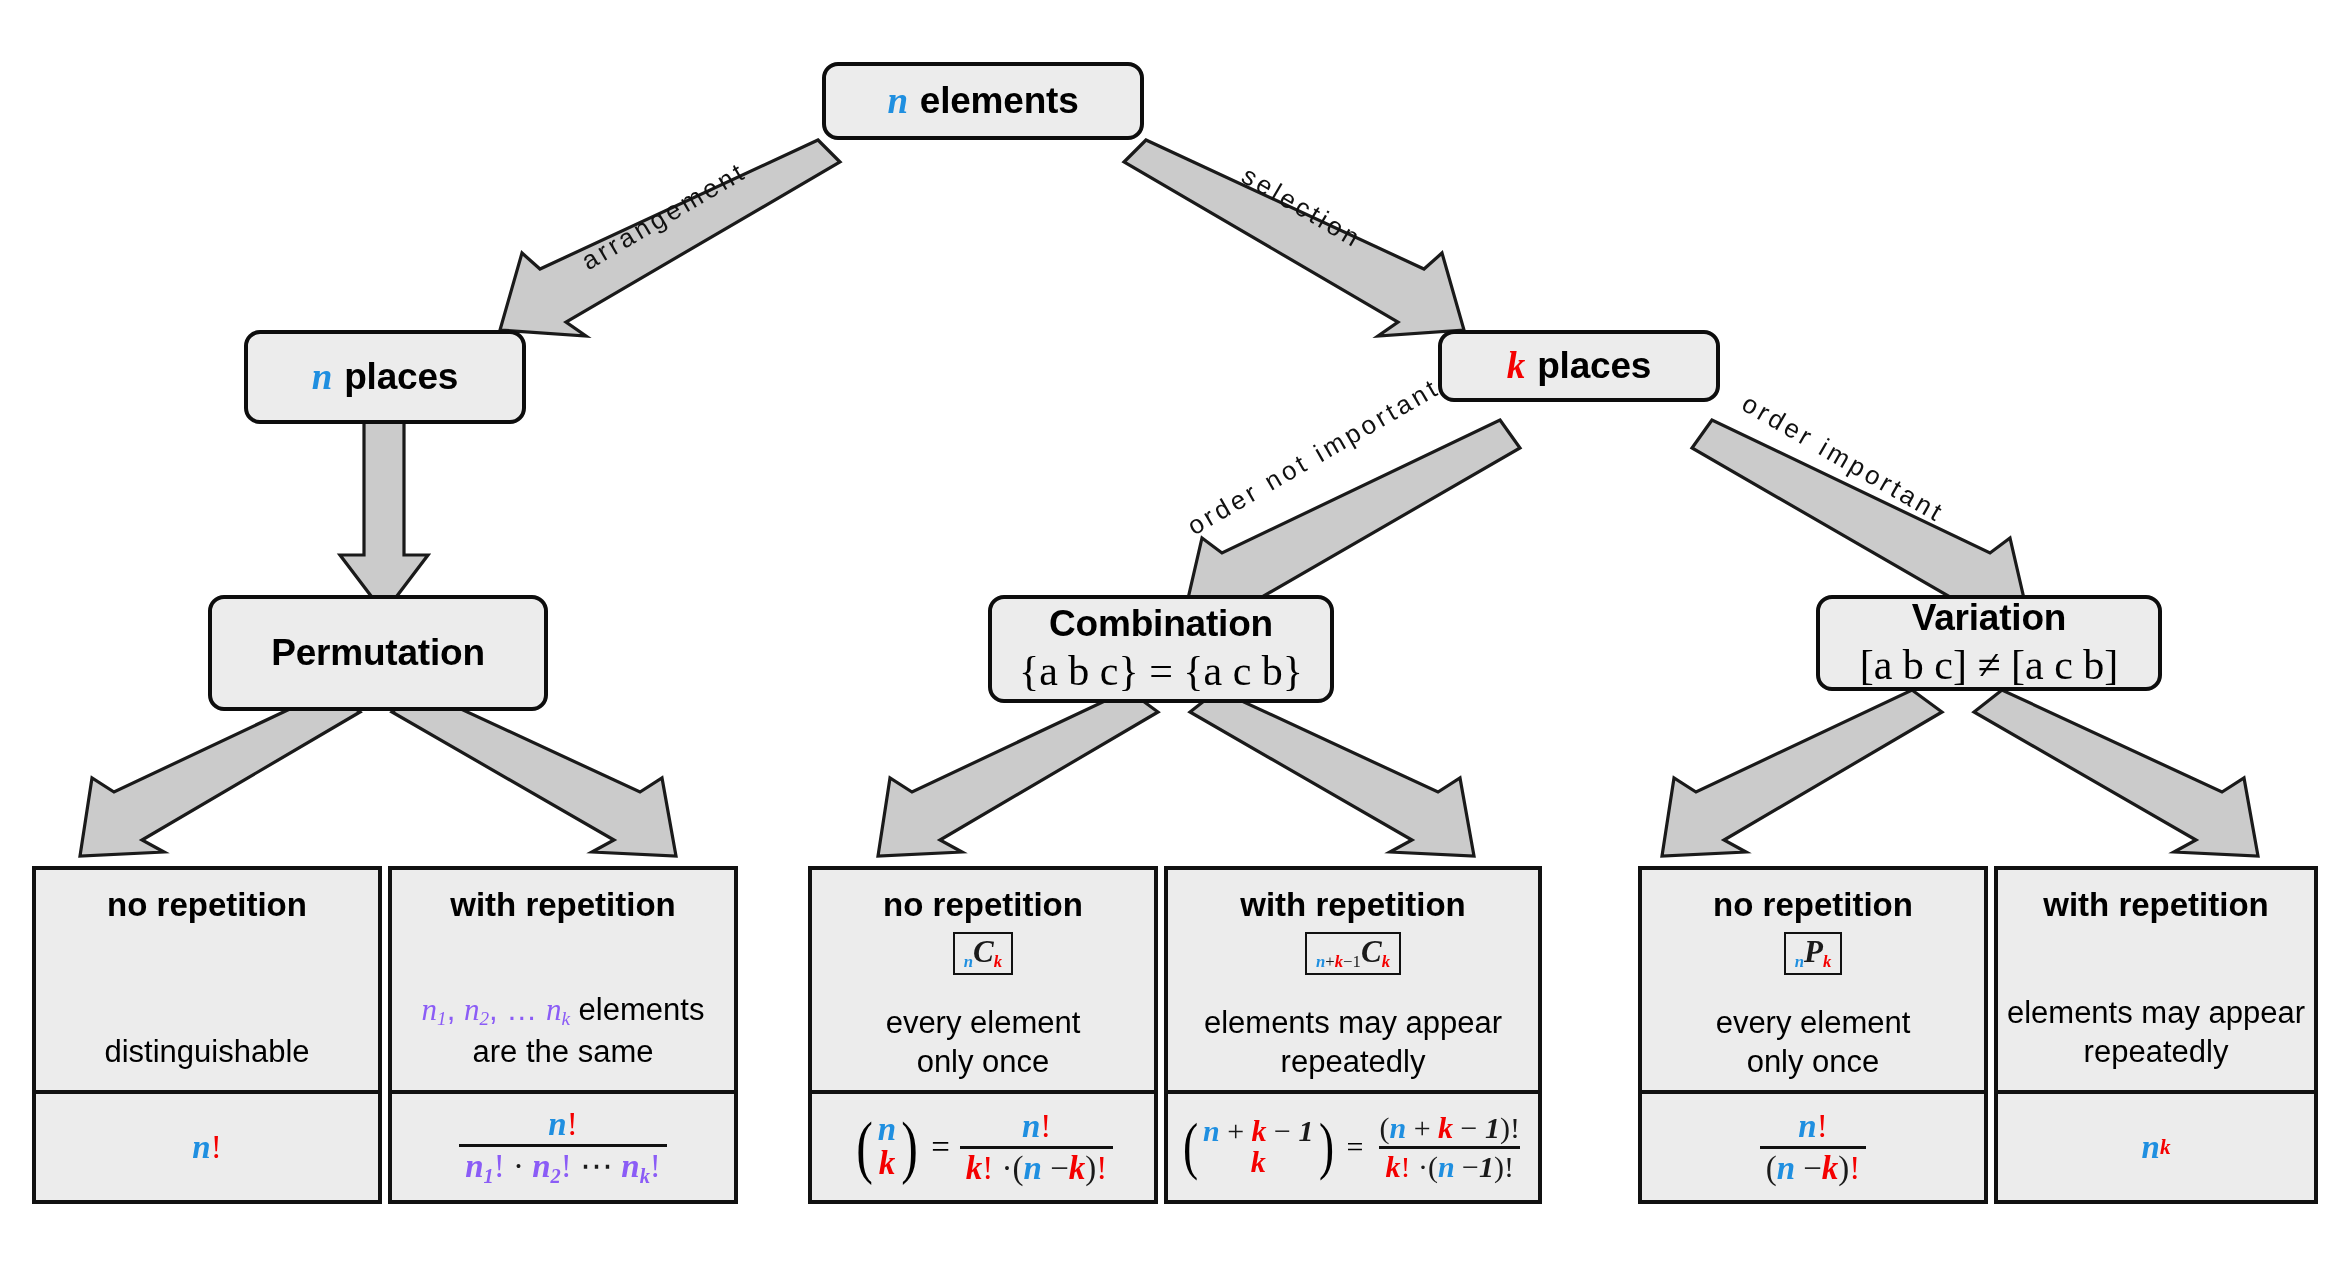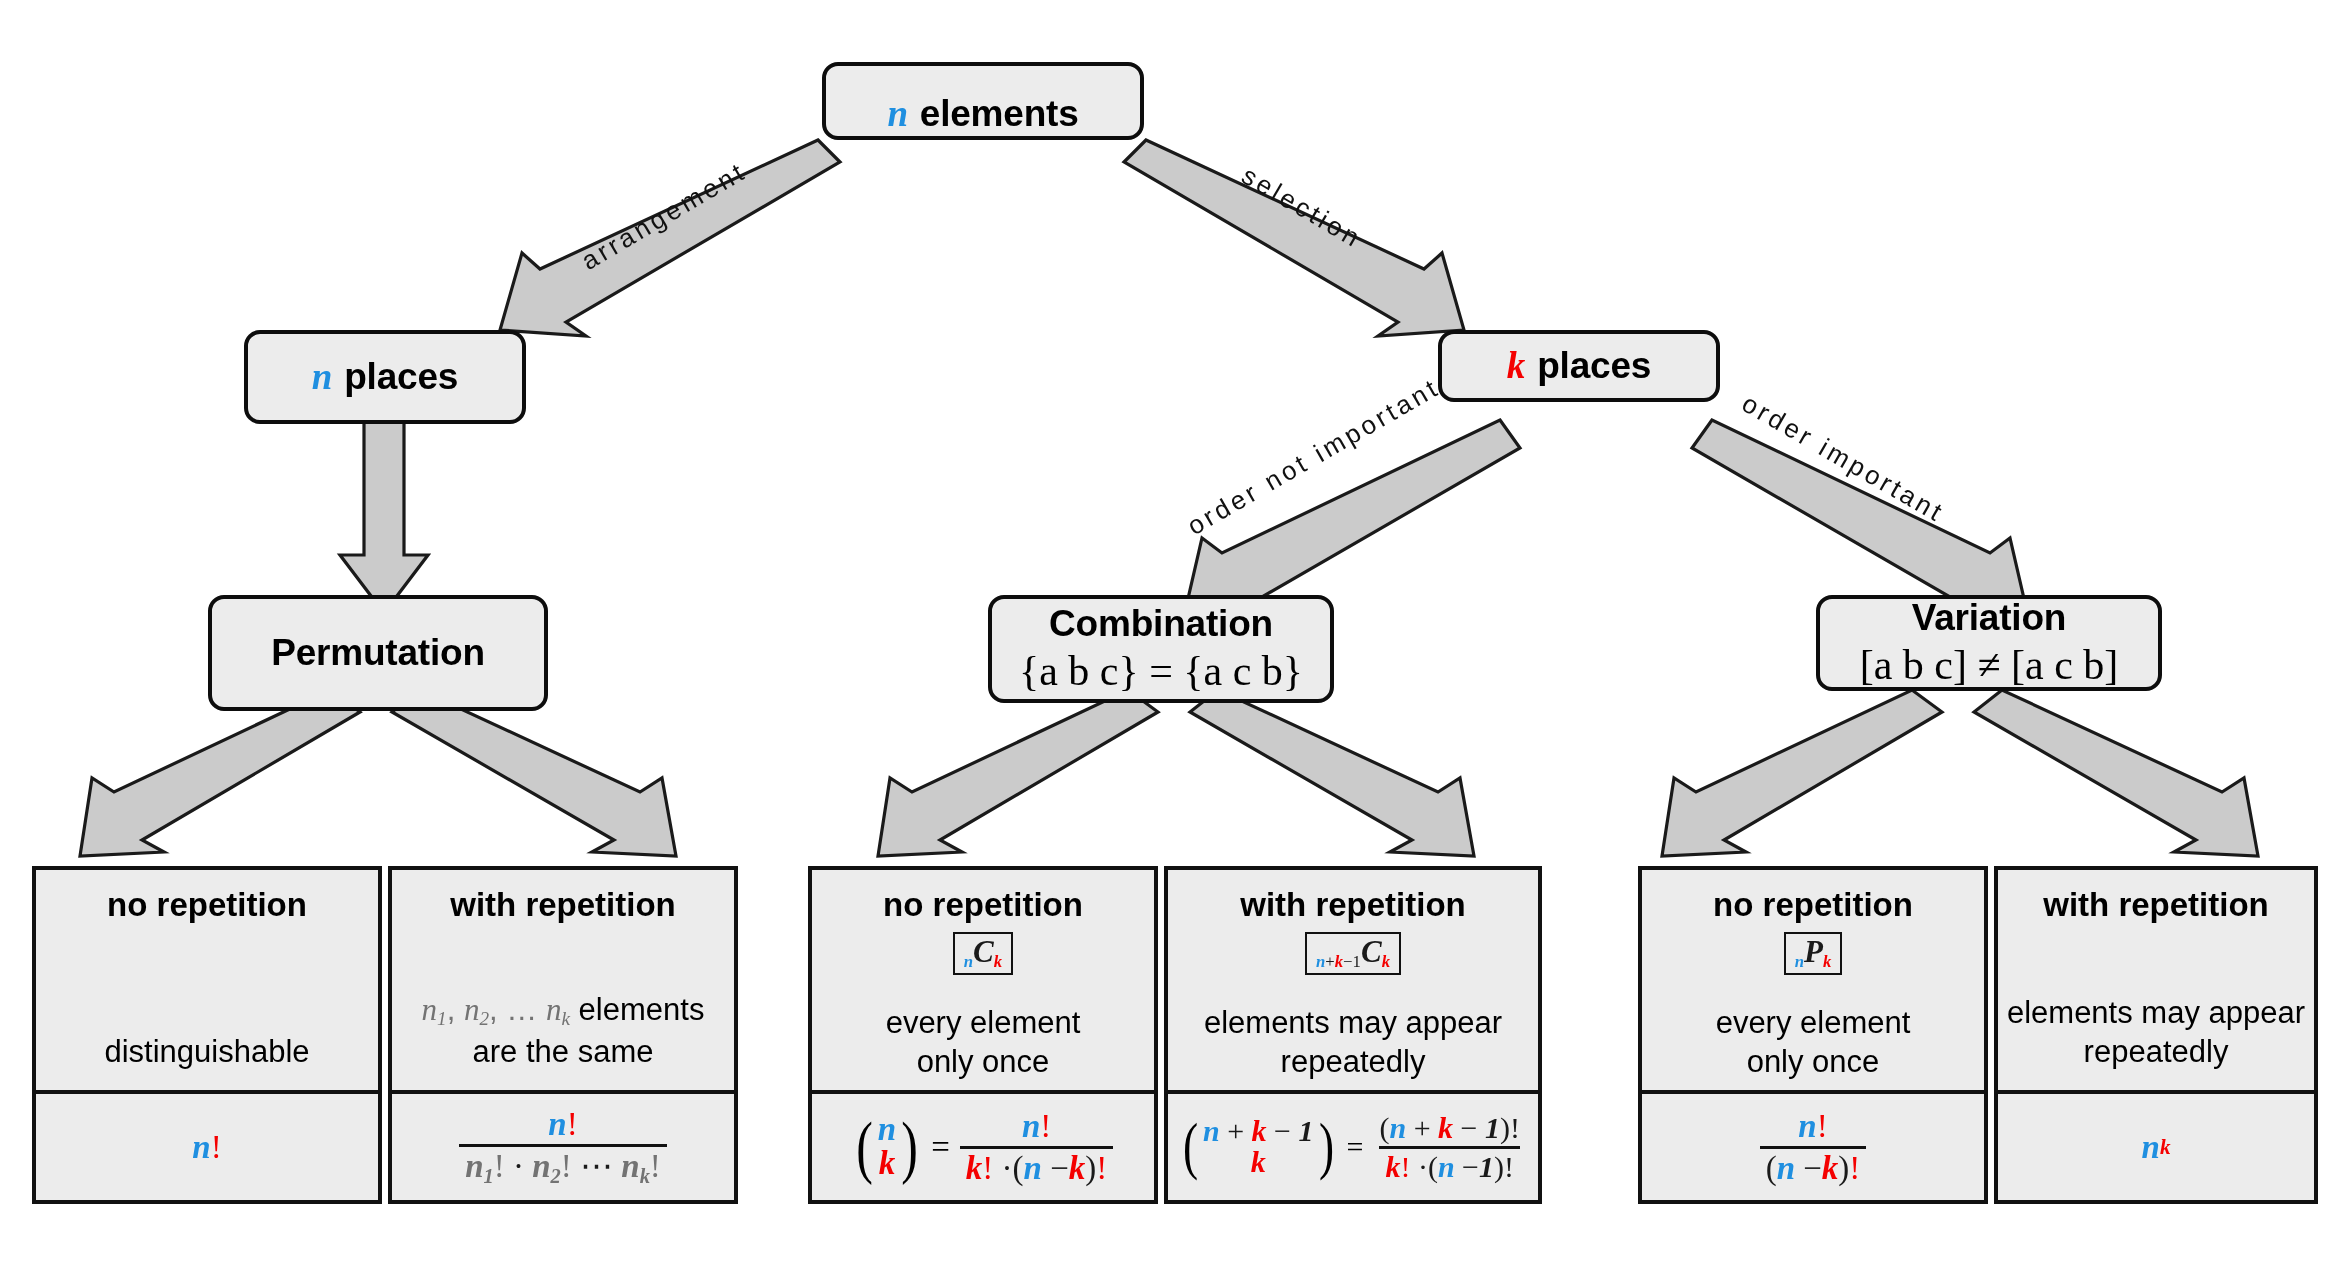--- a/index.html
+++ b/index.html
@@ -98,21 +98,21 @@
     align-items:center;
     justify-content:center;
     font-family:"Liberation Serif", serif;
     font-size:33px;
   }
   
   .mi{font-family:"Liberation Serif", serif;font-style:italic;}
   .bmi{font-family:"Liberation Serif", serif;font-style:italic;font-weight:bold;}
   .blue{color:#1f8fe0;}
   .red{color:#f40000;}
-  .green{color:#737373;}
+  .green{color:#8b5cf6;}
   .dark{color:#1a1a1a;}
   .sub-s{font-size:.62em;vertical-align:-.28em;}
   .sup-s{font-size:.64em;vertical-align:.5em;}
   .frac{
     display:inline-flex;
     flex-direction:column;
     align-items:center;
     vertical-align:middle;
     line-height:1.06;
   }
@@ -193,21 +193,21 @@
   </svg>
 
   <div class="elabel" style="left:576px;top:250px;transform:rotate(-30.5deg);">arrangement</div>
 
   <div class="elabel" style="left:1252px;top:160px;transform:rotate(30.5deg);">selection</div>
 
   <div class="elabel" style="left:1182px;top:515px;transform:rotate(-30deg);">order not important</div>
 
   <div class="elabel" style="left:1752px;top:388px;transform:rotate(30deg);">order important</div>
 
-  <div class="node" style="left:822px;top:62px;width:322px;height:78px;justify-content:flex-end;">
+  <div class="node" style="left:822px;top:62px;width:322px;height:78px;">
     <div class="title">
       <span class="bmi blue">n</span><span style="margin-left:12px;">elements</span>
     </div>
   </div>
 
   <div class="node" style="left:244px;top:330px;width:282px;height:94px;">
     <div class="title">
       <span class="bmi blue">n</span><span style="margin-left:12px;">places</span>
     </div>
   </div>

